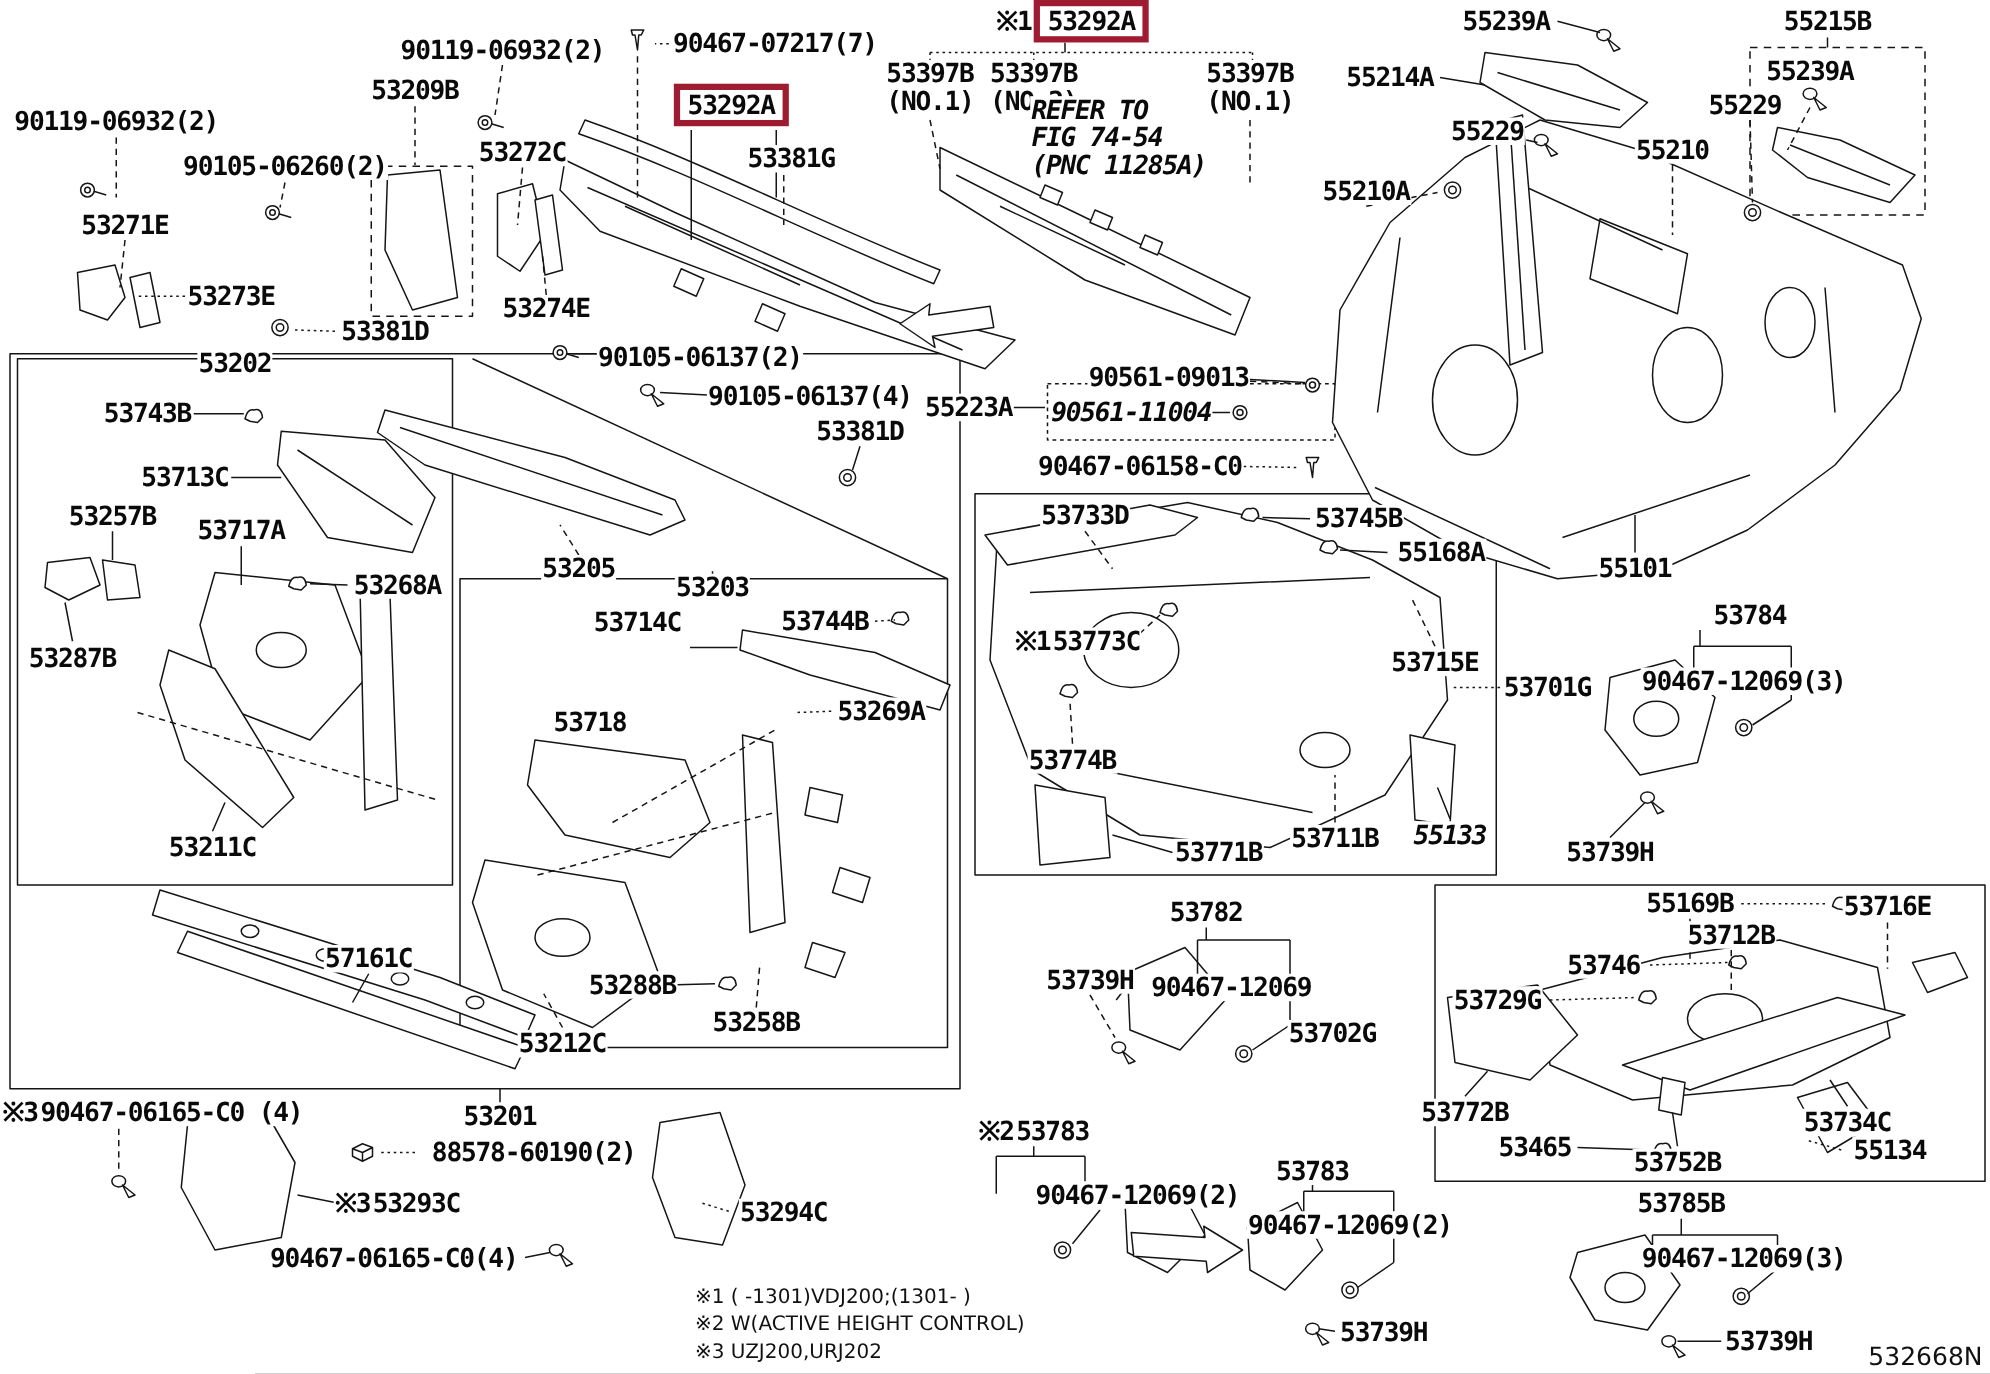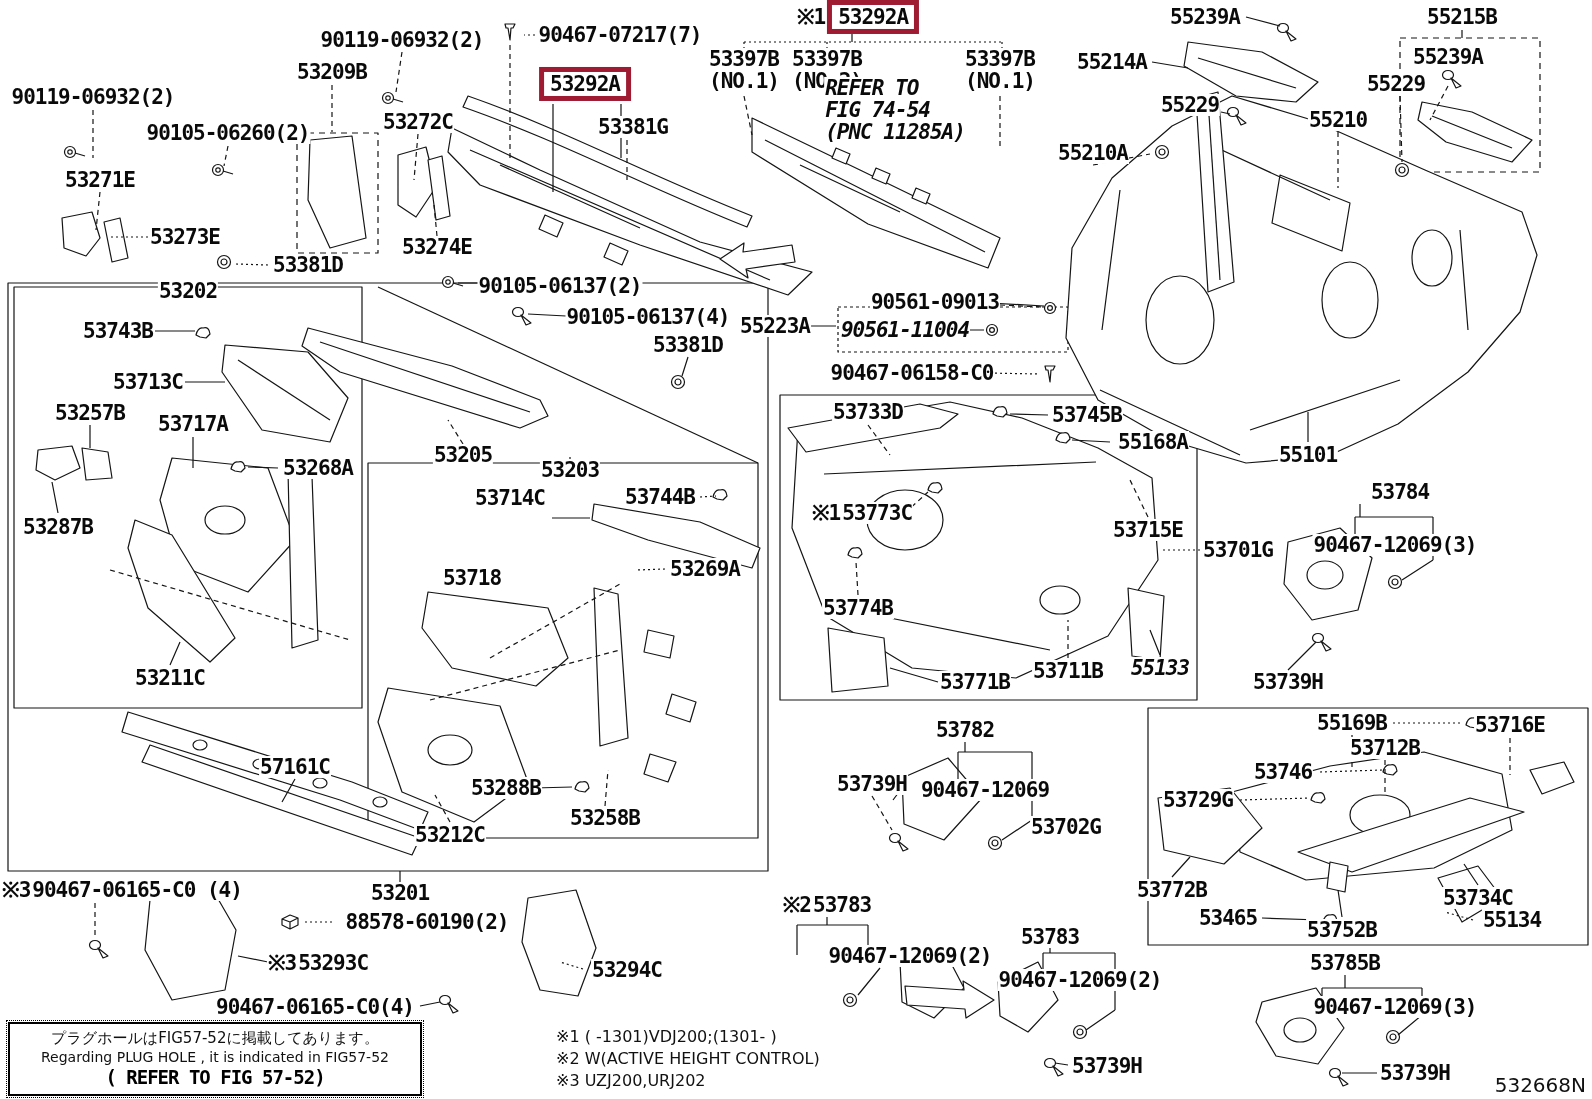--- a/index.html
+++ b/index.html
@@ -337,25 +337,20 @@
       <div class="lbl" style="left: 1172px; top: 890px;"><span>53772B</span></div>
       <div class="lbl" style="left: 1228px; top: 918px;"><span>53465</span></div>
       <div class="lbl" style="left: 1342px; top: 930px;"><span>53752B</span></div>
       <div class="lbl" style="left: 1478px; top: 898px;"><span>53734C</span></div>
       <div class="lbl" style="left: 1512px; top: 920px;"><span>55134</span></div>
       <div class="lbl" style="left: 1345px; top: 963px;"><span>53785B</span></div>
       <div class="lbl" style="left: 1395px; top: 1007px;"><span>90467-12069(3)</span></div>
       <div class="lbl" style="left: 1415px; top: 1073px;"><span>53739H</span></div>
     </div>
 
-<div id="notebox">
-  <div class="jp">プラグホールはFIG57-52に掲載してあります。</div>
-  <div class="en">Regarding PLUG HOLE , it is indicated in FIG57-52</div>
-  <div class="ref">( REFER TO FIG 57-52)</div>
-</div>
 
 <div class="fn" style="left:556px;top:1026px">※1 (      -1301)VDJ200;(1301-      )</div>
 <div class="fn" style="left:556px;top:1048px">※2 W(ACTIVE HEIGHT CONTROL)</div>
 <div class="fn" style="left:556px;top:1070px">※3 UZJ200,URJ202</div>
 
 <div id="figid">532668N</div>
 
 </div>
 
 </body></html>

